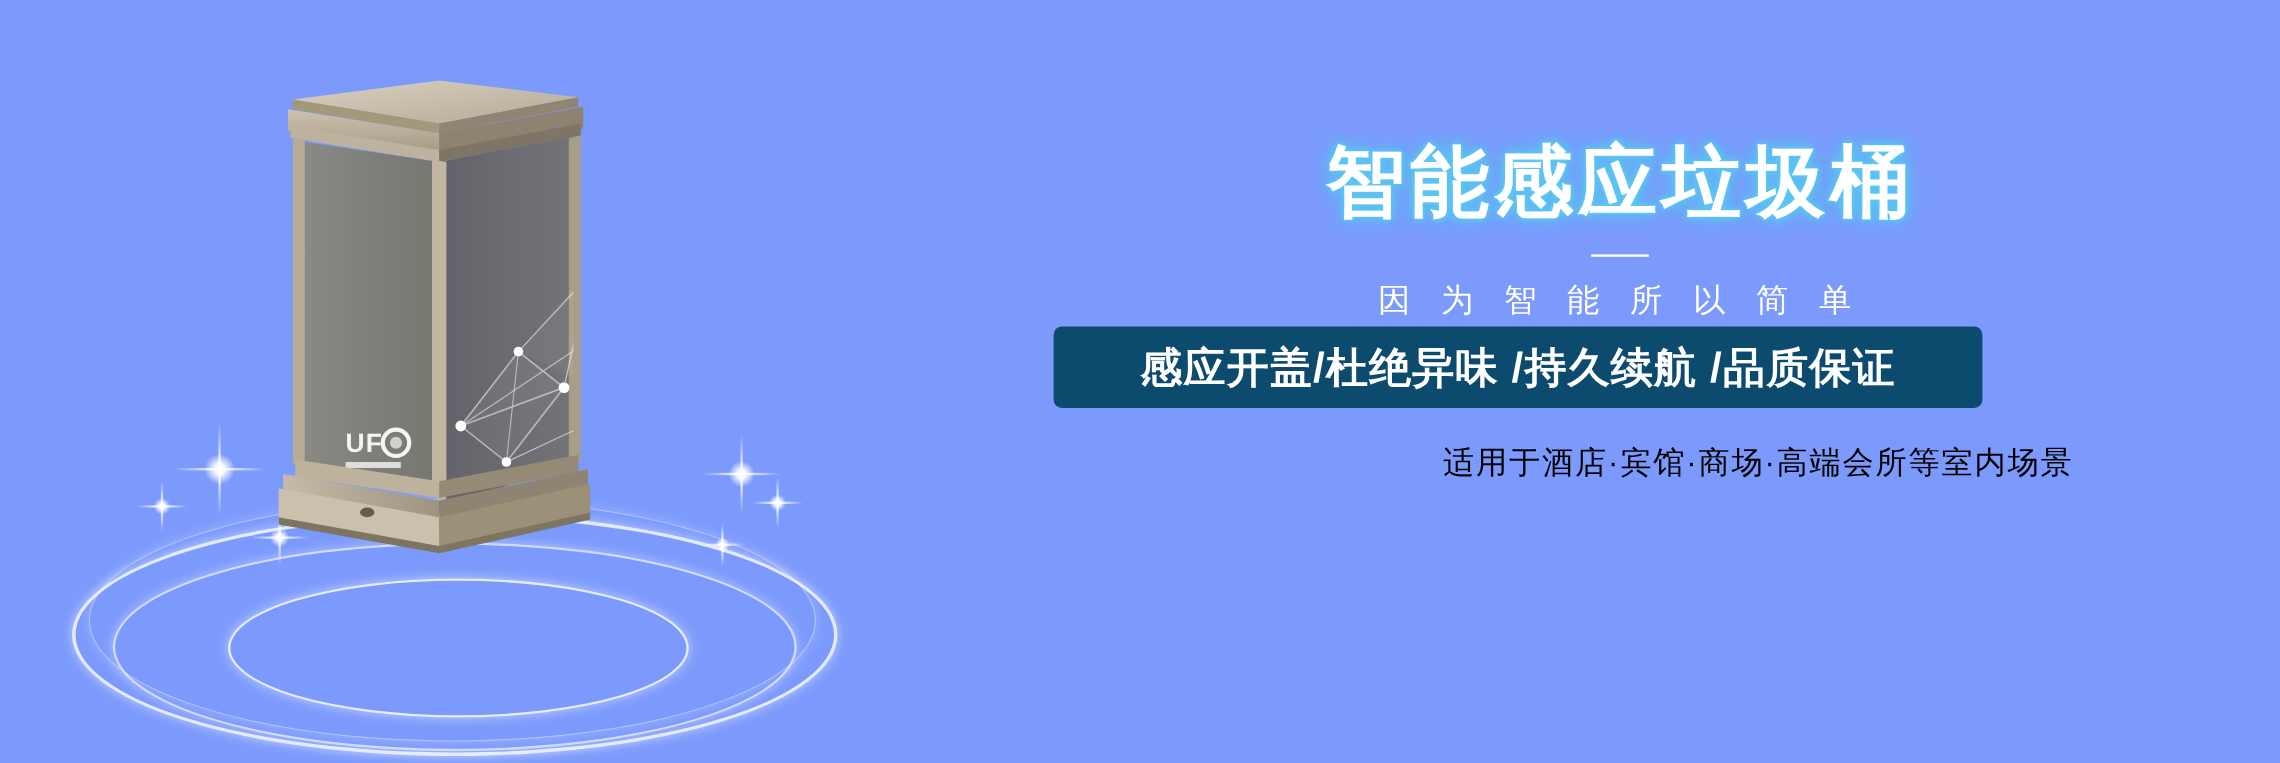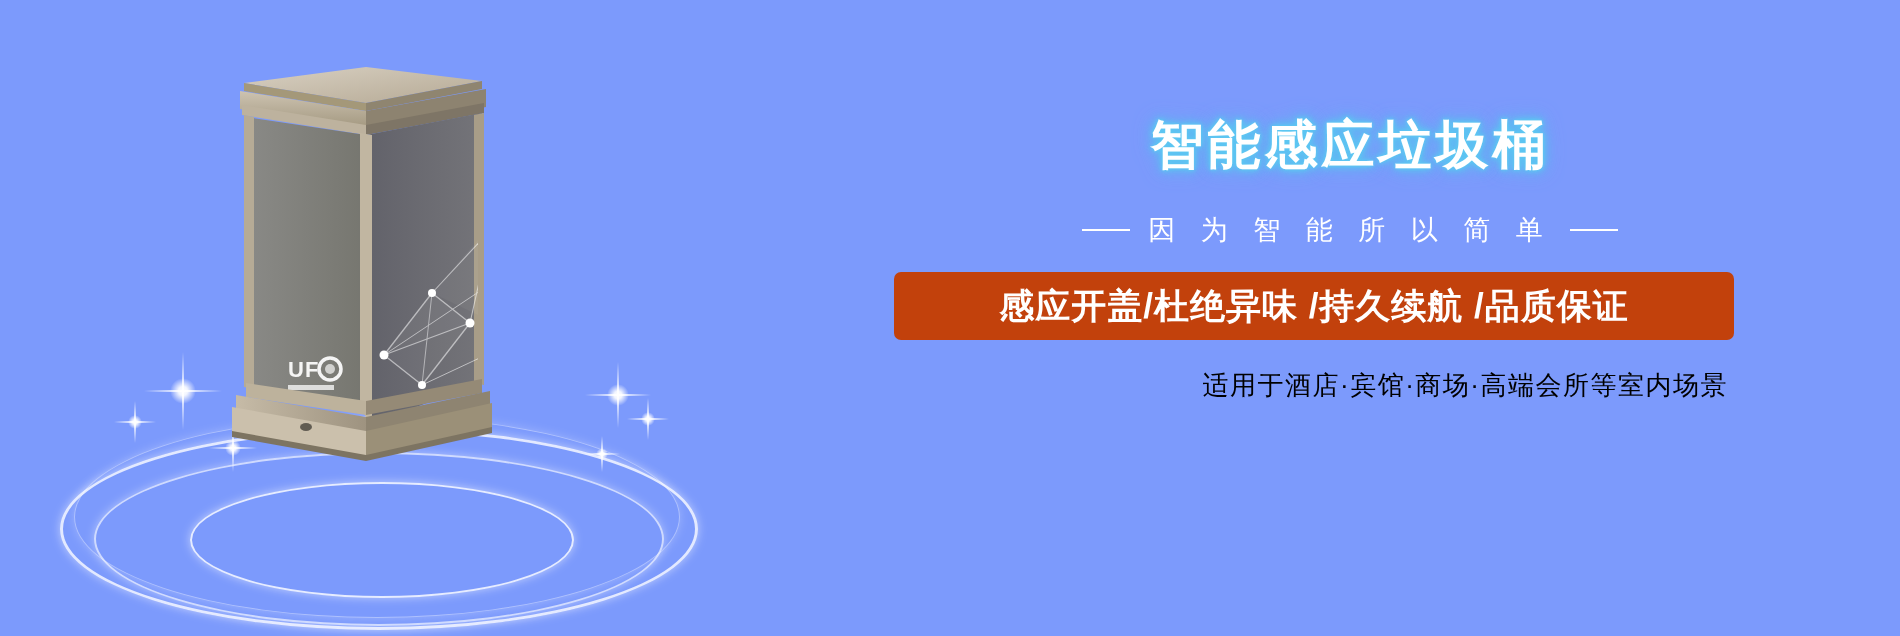--- a/index.html
+++ b/index.html
@@ -84,21 +84,21 @@
     top: 0;
     width: 1040px;
     height: 636px;
   }
   .headline {
     position: absolute;
     left: 0;
     top: 118px;
     width: 980px;
     text-align: center;
-    font-size: 53px;
+    font-size: 66px;
     font-weight: bold;
     letter-spacing: 4px;
     color: #ffffff;
     line-height: 1;
     text-shadow:
       0 0 2px #5ec8f2, 0 0 4px #5ec8f2, 0 0 7px #5ec8f2,
       0 0 12px #56c2ef, 0 0 20px rgba(86,194,239,0.75);
     white-space: nowrap;
   }
   .subline {
@@ -108,47 +108,47 @@
     width: 980px;
     text-align: center;
     color: #ffffff;
     font-size: 27px;
     letter-spacing: 9px;
     white-space: nowrap;
     display: flex;
     align-items: center;
     justify-content: center;
     gap: 18px;
+    flex-direction: column;
   }
   .subline .dash {
     display: inline-block;
     width: 48px;
     height: 2px;
     background: #ffffff;
     flex: none;
   }
   .subline .sub-text { display: inline-block; }
 
   .features {
     position: absolute;
     left: 18px;
     top: 272px;
-    width: 840px;
+    width: 774px;
     height: 68px;
-    background: #c2410c;
+    background: #0c4a6e;
     border-radius: 7px;
     color: #ffffff;
     font-size: 35px;
     font-weight: bold;
     letter-spacing: 1px;
     display: flex;
     align-items: center;
     justify-content: center;
     white-space: nowrap;
-    margin-left: 16px;
   }
   .scene-note {
     position: absolute;
     left: 0;
     top: 368px;
     width: 868px;
     text-align: right;
     color: #000000;
     font-size: 26px;
     letter-spacing: 1.5px;

